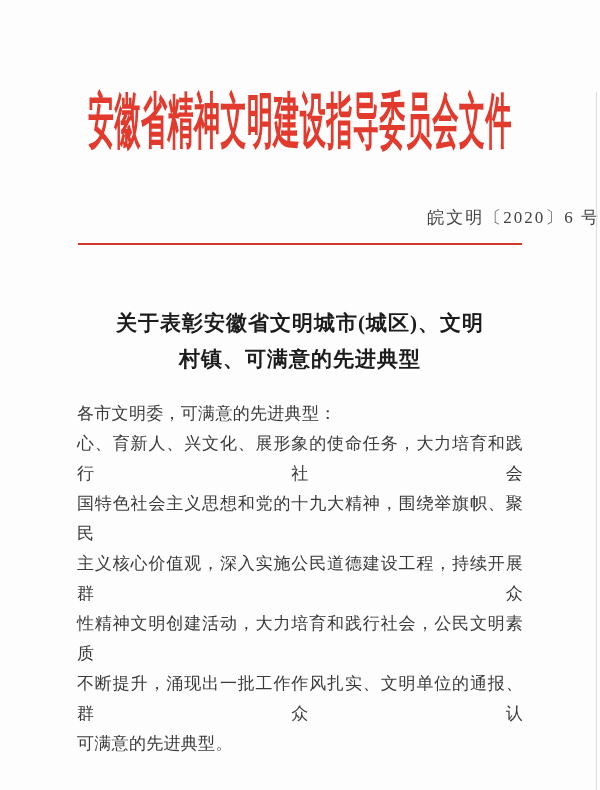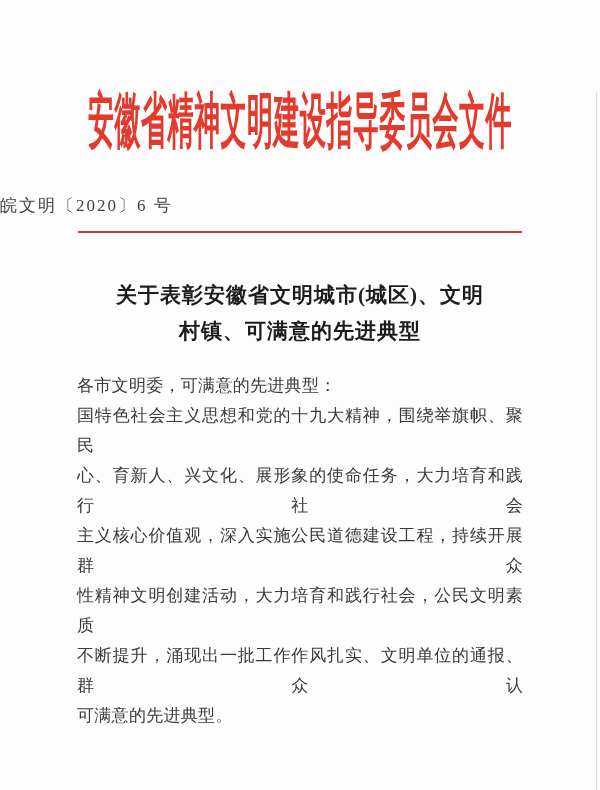--- a/index.html
+++ b/index.html
@@ -33,34 +33,34 @@
     text-align: center;
     font-size: 26px;
     font-weight: bold;
     color: var(--header-red);
     transform: scaleY(2.3);
     transform-origin: 50% 50%;
     letter-spacing: 0.5px;
     white-space: nowrap;
   }
   .doc-number {
-    margin-top: 40px;
-    text-align: left;
+    margin-top: 52px;
+    text-align: right;
     font-size: 17px;
     letter-spacing: 2px;
     color: #424242;
   }
   .red-rule {
     width: 444px;
     height: 2px;
     margin: 14px auto 0 auto;
     background: var(--rule-red);
   }
   .doc-title {
-    margin-top: 44px;
+    margin-top: 60px;
     text-align: center;
     font-size: 21px;
     font-weight: bold;
     line-height: 36px;
     letter-spacing: 1px;
     color: var(--title-text);
   }
   .body-block {
     width: 446px;
     margin: 22px auto 0 auto;
@@ -92,22 +92,22 @@
   <div class="red-rule"></div>
 
   <div class="doc-title">
     <div>关于表彰安徽省文明城市(城区)、文明</div>
     <div>村镇、可满意的先进典型</div>
   </div>
 
   <div class="body-block">
     <div class="bline end">各市文明委，可满意的先进典型：</div>
 
+    <div class="bline">心、育新人、兴文化、展形象的使命任务，大力培育和践行社会</div>
     <div class="bline">国特色社会主义思想和党的十九大精神，围绕举旗帜、聚民</div>
-    <div class="bline">心、育新人、兴文化、展形象的使命任务，大力培育和践行社会</div>
     <div class="bline">主义核心价值观，深入实施公民道德建设工程，持续开展群众</div>
     <div class="bline">性精神文明创建活动，大力培育和践行社会，公民文明素质</div>
     <div class="bline">不断提升，涌现出一批工作作风扎实、文明单位的通报、群众认</div>
     <div class="bline end">可满意的先进典型。</div>
 
   </div>
 
   <div class="scan-edge-right"></div>
 </div>
 

